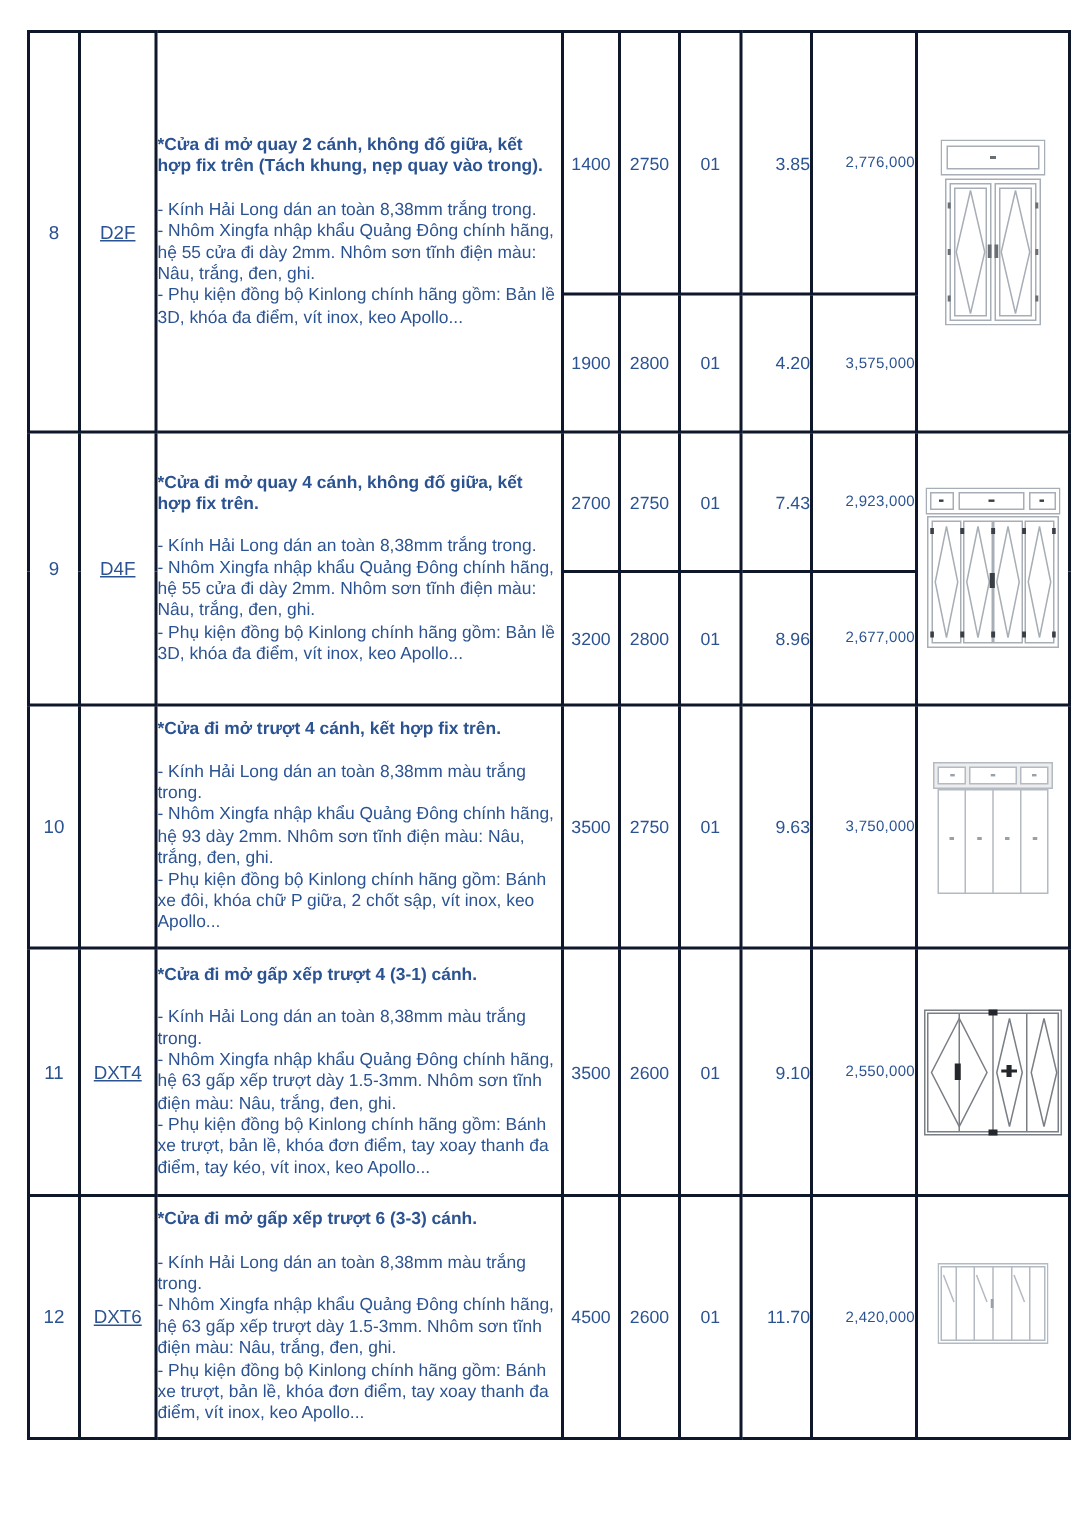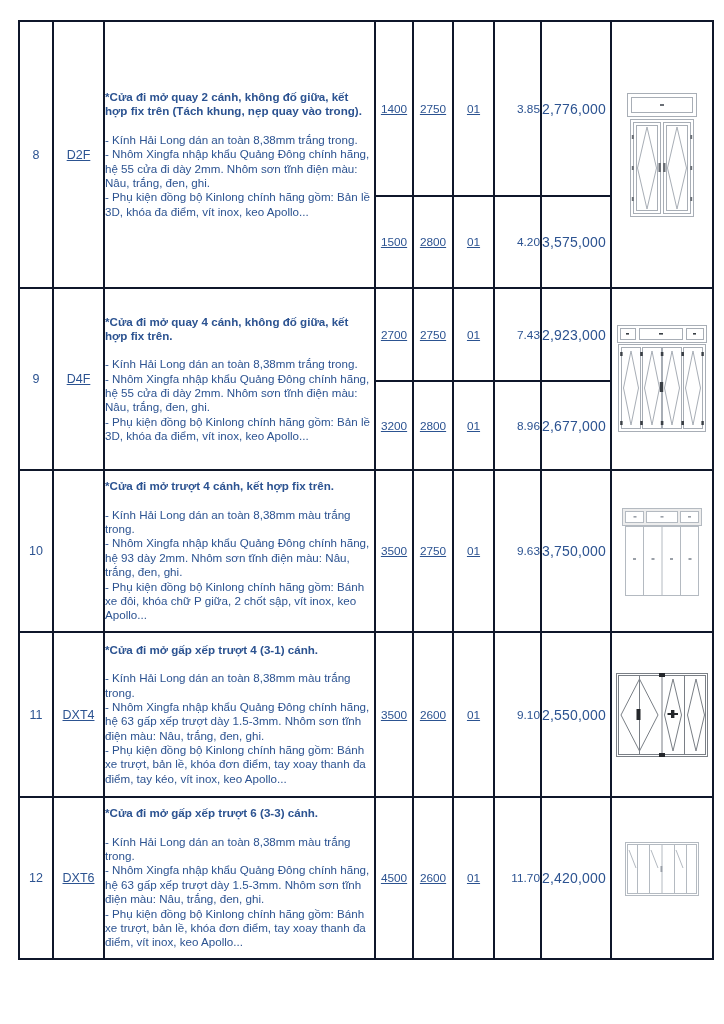--- a/index.html
+++ b/index.html
@@ -13,23 +13,23 @@
   table.price td{
     border:2px solid #0f172a;color:#2c5391;vertical-align:middle;
     overflow:hidden;padding:0;
   }
   td.no-cell{text-align:center;font-size:12.5px;}
   td.code-cell{text-align:center;font-size:12.5px;}
   .code-text{text-decoration:underline;}
   td.desc-cell{padding:4px 4px 4px 4px;font-size:11.6px;line-height:1.24;vertical-align:middle;}
   .desc-title{font-weight:bold;margin:0 0 14px 0;}
   .desc-line{margin:0;}
-  td.num-cell{text-align:center;font-size:11.8px;text-decoration:underline;}
+  td.num-cell{text-align:center;font-size:11.8px;}
   td.area-cell{text-align:right;font-size:11.8px;padding-right:5px;margin-left:29px;}
-  td.price-cell{font-size:14px;padding-right:8px;letter-spacing:0.2px;}
+  td.price-cell{text-align:right;font-size:10px;padding-right:8px;letter-spacing:0.2px;}
   td.img-cell{text-align:center;vertical-align:middle;}
   .door-svg{display:inline-block;vertical-align:middle;}
 </style>
 </head>
 <body>
 
 <div class="page">
   <table class="price">
     <colgroup>
       <col style="width:34px">
@@ -79,21 +79,21 @@
                 <rect x="4.8" y="73" width="2" height="4"></rect>
                 <rect x="4.8" y="104" width="2" height="4"></rect>
             <rect x="63.2" y="42" width="2" height="4"></rect>
                 <rect x="63.2" y="73" width="2" height="4"></rect>
                 <rect x="63.2" y="104" width="2" height="4"></rect>
           </g>
         </svg>
       </td>
     </tr>
     <tr style="height:92px;">
-      <td class="num-cell">1500</td>
+      <td class="num-cell">1900</td>
       <td class="num-cell">2800</td>
       <td class="num-cell">01</td>
       <td class="area-cell">4.20</td>
       <td class="price-cell">3,575,000</td>
     </tr>
 
     <tr style="height:93px;">
       <td class="no-cell" rowspan="2">9</td>
       <td class="code-cell" rowspan="2"><span class="code-text">D4F</span></td>
       <td class="desc-cell" rowspan="2">

